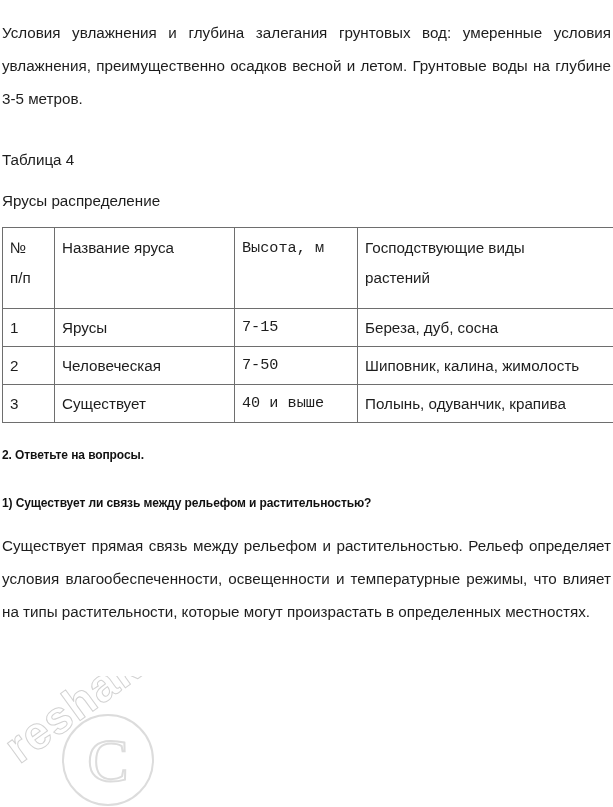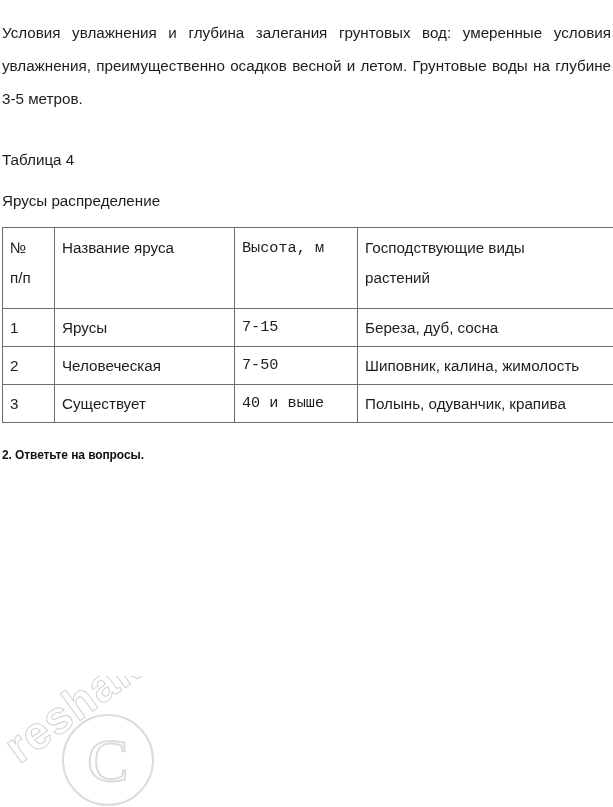--- a/index.html
+++ b/index.html
@@ -197,17 +197,19 @@
       </tr>
     </tbody>
   </table>
 
   <div class="spacer-16"></div>
 
   <h3 class="q-head">2. Ответьте на вопросы.</h3>
 
   <div class="spacer-16"></div>
 
+  <h3 class="q-head">1) Существует ли связь между рельефом и растительностью?</h3>
 
   <div class="spacer-10"></div>
 
+  <p class="para">Существует прямая связь между рельефом и растительностью. Рельеф определяет условия влагообеспеченности, освещенности и температурные режимы, что влияет на типы растительности, которые могут произрастать в определенных местностях.</p>
 
 </div>
 
 </body></html>

